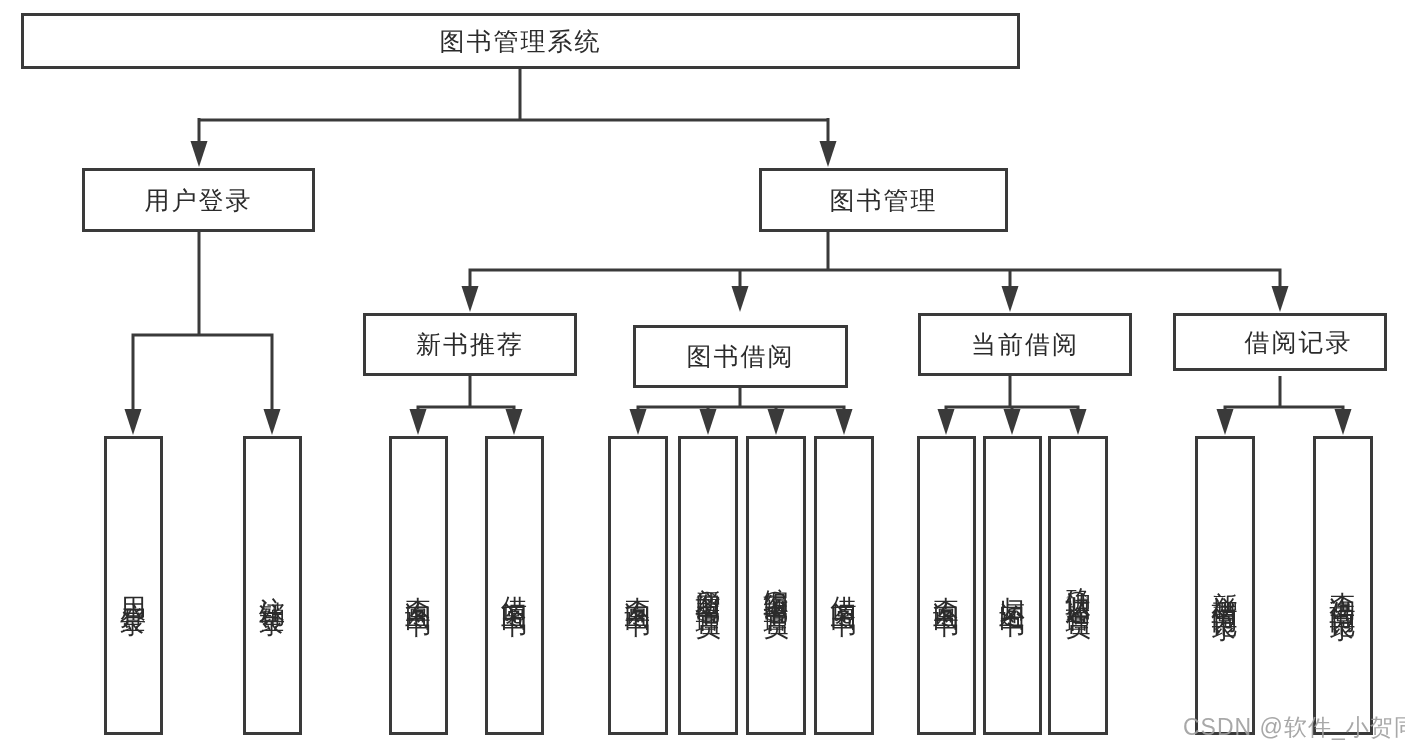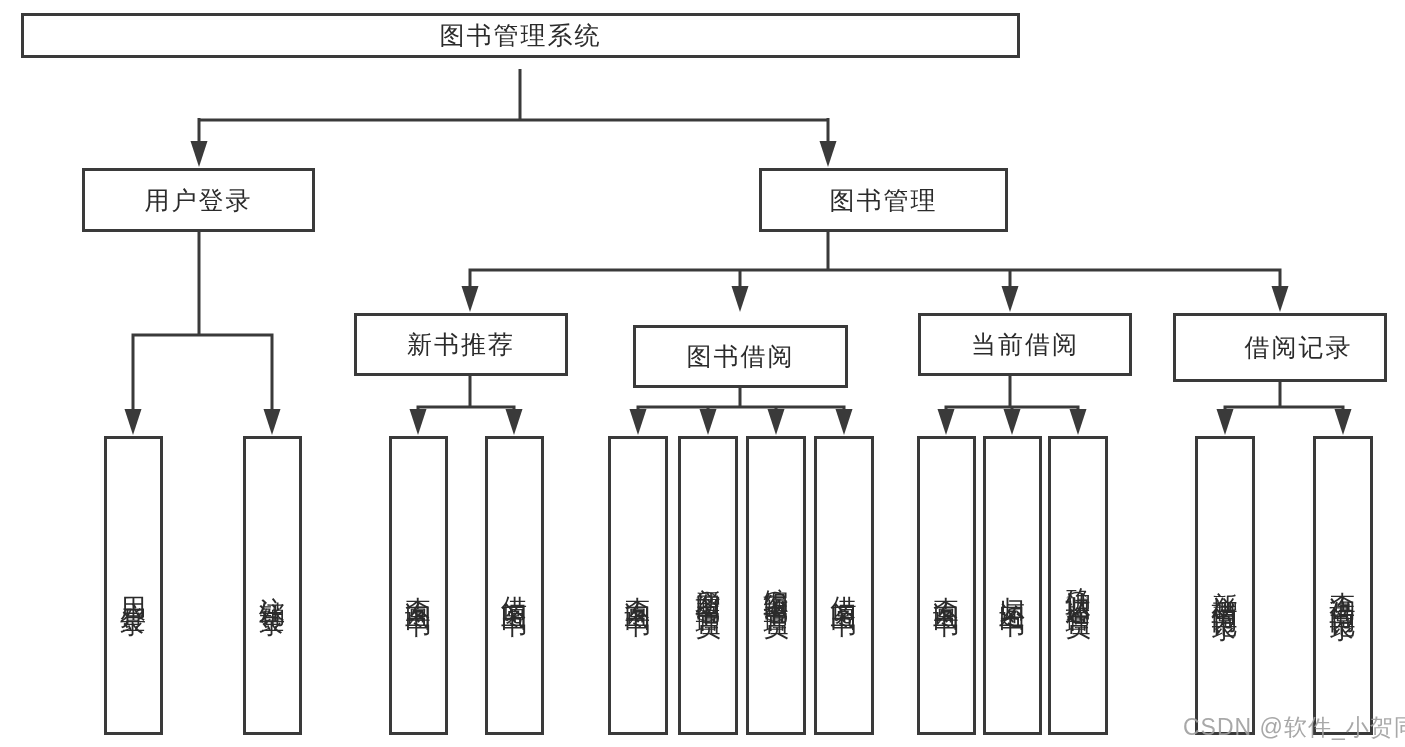--- a/index.html
+++ b/index.html
@@ -42,27 +42,27 @@
     position: absolute;
     left: 1183px;
     top: 712px;
     font-size: 23px;
     letter-spacing: 1px;
     color: rgba(158,158,158,0.9);
     z-index: 6;
     white-space: nowrap;
   }
   
-  #n-root        { left:21px;  top:13px;  width:999px; height:45px; }
+  #n-root        { left:21px;  top:13px;  width:999px; height:56px; }
   #n-user-login  { left:82px;  top:168px; width:233px; height:64px; }
   #n-book-mgmt   { left:732px; top:168px; width:249px; height:64px;margin-left:27px; }
-  #n-cat-new     { left:354px; top:313px; width:214px; height:63px; }
+  #n-cat-new     { left:363px; top:313px; width:214px; height:63px; }
   #n-cat-borrow  { left:633px; top:325px; width:215px; height:63px; }
   #n-cat-current { left:918px; top:313px; width:214px; height:63px; }
-  #n-cat-records { left:1173px;top:313px; width:214px; height:69px;padding-left:37px; }
+  #n-cat-records { left:1173px;top:313px; width:214px; height:58px;padding-left:37px; }
   .leaf { top:436px; width:59px; height:299px; }
   #l-user-login  { left:104px; }
   #l-logout      { left:243px; }
   #l-nb-query    { left:389px; }
   #l-nb-borrow   { left:485px; }
   #l-bb-query    { left:608px; width:60px; }
   #l-bb-add      { left:678px; width:60px; }
   #l-bb-edit     { left:746px; width:60px; }
   #l-bb-borrow   { left:814px; width:60px; }
   #l-cb-query    { left:917px; }

